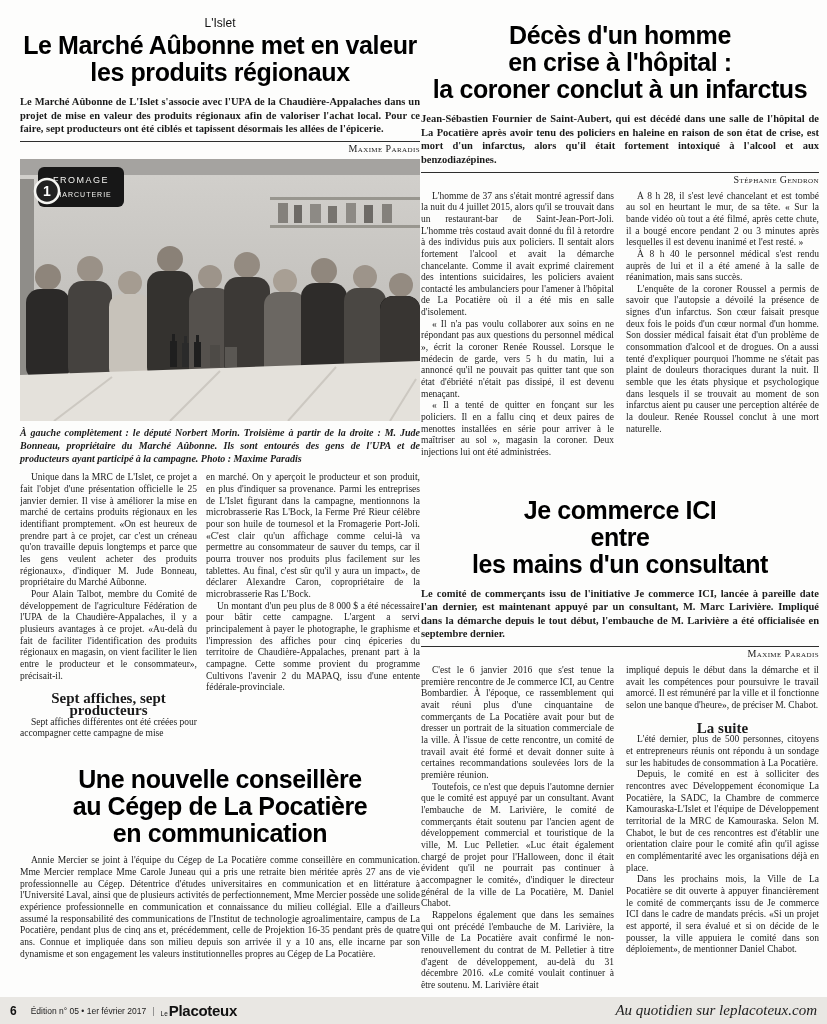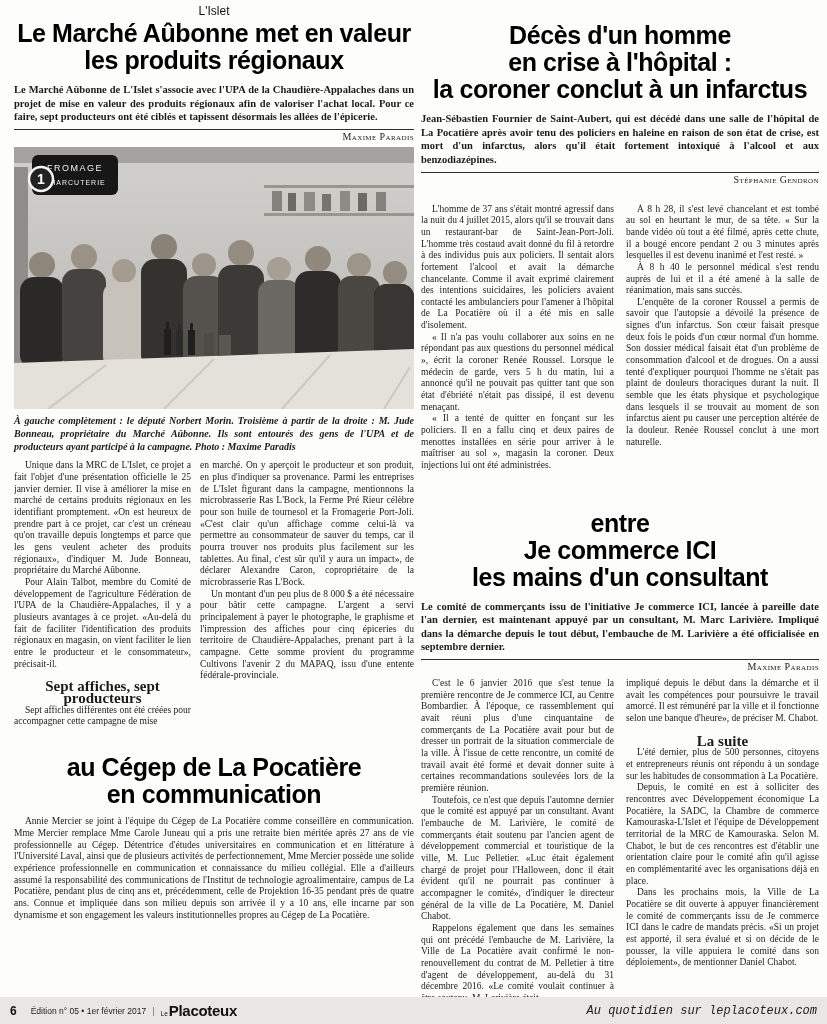--- a/index.html
+++ b/index.html
@@ -1,19 +1,19 @@
 <!DOCTYPE html>
 <html lang="fr"><head>
 <meta charset="utf-8">
 <style>
   html,body { margin:0; padding:0; background:#ffffff; }
   .page { position:relative; width:827px; height:1024px; background:#fdfdfc;
           font-family:"Liberation Serif","DejaVu Serif",serif; color:#1b1b1b; overflow:hidden; }
   .half { position:absolute; top:0; box-sizing:border-box; }
-  .left-half  { left:14px;  width:400px; padding-top:4px; }
+  .left-half  { left:20px;  width:400px; padding-top:16px; }
   .right-half { left:421px; width:398px; padding-top:20px; }
 
   .kicker { text-align:center; font-family:"Liberation Sans","DejaVu Sans",sans-serif;
             font-size:12px; color:#111; }
   .headline { margin:2px 0 0; text-align:center;
               font-family:"Liberation Sans","DejaVu Sans",sans-serif; font-weight:700;
               font-size:25px; line-height:1.08; letter-spacing:-0.4px; color:#000; }
   .headline .hl { display:block; }
   .lead { margin:9px 0 0; font-weight:700; font-size:10.5px; line-height:1.3; text-align:justify; }
   .rule { margin-top:5px; border-top:1px solid #2e2e2e; height:0; }
@@ -33,34 +33,34 @@
 
   .marche-cols { margin-top:7px; height:281px; overflow:hidden; }
   .marche-cols .c1 { width:177px; margin-right:9px; flex:none; }
   .marche-cols .c2 { width:214px; flex:none; }
 
   .h2 { margin-top:13px; }
   .cegep-body { margin-top:8px; height:126px; overflow:hidden; }
 
   .rcols .c { width:193px; flex:none; }
   .rcols .c + .c { margin-left:12px; }
-  .deces-cols { margin-top:19px; height:294px; overflow:hidden; }
+  .deces-cols { margin-top:6px; height:294px; overflow:hidden; }
   .commerce-head { margin-top:12px; }
   .commerce-cols { margin-top:6px; height:340px; overflow:hidden; }
 
   .footerbar { position:absolute; left:0; right:0; bottom:0; height:27px; background:#e9e7e3;
                display:flex; align-items:center; padding:0 10px; box-sizing:border-box;
                font-family:"Liberation Sans","DejaVu Sans",sans-serif; }
   .pageno { font-weight:700; font-size:12px; margin-right:14px; color:#111; }
   .ed { font-size:8.5px; color:#222; }
   .sep { margin:0 6px; color:#777; font-size:9px; }
   .brand-le { font-size:6.5px; color:#111; margin-right:1px; }
   .brand-name { font-weight:700; font-size:15px; letter-spacing:-0.3px; color:#111; }
-  .tagline { margin-left:auto; font-family:Liberation Mono, monospace;
-             font-style:italic; font-size:12px; color:#222; }
+  .tagline { margin-left:auto; font-family:Liberation Serif, serif;
+             font-style:italic; font-size:15px; color:#222; }
 </style>
 </head>
 <body>
 
 <div class="page">
 
   <div class="half left-half">
 
     <div class="kicker">L'Islet</div>
 
@@ -176,20 +176,21 @@
         <h3 class="subhead">Sept affiches, sept producteurs</h3>
         <p class="bp ind">Sept affiches différentes ont été créées pour accompagner cette campagne de mise</p>
       </div>
       <div class="c2">
         <p class="bp">en marché. On y aperçoit le producteur et son produit, en plus d'indiquer sa provenance. Parmi les entreprises de L'Islet figurant dans la campagne, mentionnons la microbrasserie Ras L'Bock, la Ferme Pré Rieur célèbre pour son huile de tournesol et la Fromagerie Port-Joli. «C'est clair qu'un affichage comme celui-là va permettre au consommateur de sauver du temps, car il pourra trouver nos produits plus facilement sur les tablettes. Au final, c'est sûr qu'il y aura un impact», de déclarer Alexandre Caron, copropriétaire de la microbrasserie Ras L'Bock.</p>
         <p class="bp ind">Un montant d'un peu plus de 8 000 $ a été nécessaire pour bâtir cette campagne. L'argent a servi principalement à payer le photographe, le graphisme et l'impression des affiches pour cinq épiceries du territoire de Chaudière-Appalaches, prenant part à la campagne. Cette somme provient du programme Cultivons l'avenir 2 du MAPAQ, issu d'une entente fédérale-provinciale.</p>
       </div>
     </div>
 
     <h2 class="headline h2">
+      <span class="hl">Une nouvelle conseillère</span>
       <span class="hl">au Cégep de La Pocatière</span>
       <span class="hl">en communication</span>
     </h2>
     <p class="bp ind cegep-body">Annie Mercier se joint à l'équipe du Cégep de La Pocatière comme conseillère en communication. Mme Mercier remplace Mme Carole Juneau qui a pris une retraite bien méritée après 27 ans de vie professionnelle au Cégep. Détentrice d'études universitaires en communication et en littérature à l'Université Laval, ainsi que de plusieurs activités de perfectionnement, Mme Mercier possède une solide expérience professionnelle en communication et connaissance du milieu collégial. Elle a d'ailleurs assumé la responsabilité des communications de l'Institut de technologie agroalimentaire, campus de La Pocatière, pendant plus de cinq ans et, précédemment, celle de Projektion 16-35 pendant près de quatre ans. Connue et impliquée dans son milieu depuis son arrivée il y a 10 ans, elle incarne par son dynamisme et son engagement les valeurs institutionnelles propres au Cégep de La Pocatière.</p>
   </div>
 
   <div class="half right-half">
 
     <h1 class="headline">
       <span class="hl">Décès d'un homme</span>
@@ -208,22 +209,22 @@
         <p class="bp ind">« Il a tenté de quitter en fonçant sur les policiers. Il en a fallu cinq et deux paires de menottes installées en série pour arriver à le maîtriser au sol », magasin la coroner. Deux injections lui ont été administrées.</p>
       </div>
       <div class="c">
         <p class="bp ind">À 8 h 28, il s'est levé chancelant et est tombé au sol en heurtant le mur, de sa tête. « Sur la bande vidéo où tout a été filmé, après cette chute, il a bougé encore pendant 2 ou 3 minutes après lesquelles il est devenu inanimé et l'est resté. »</p>
         <p class="bp ind">À 8 h 40 le personnel médical s'est rendu auprès de lui et il a été amené à la salle de réanimation, mais sans succès.</p>
         <p class="bp ind">L'enquête de la coroner Roussel a permis de savoir que l'autopsie a dévoilé la présence de signes d'un infarctus. Son cœur faisait presque deux fois le poids d'un cœur normal d'un homme. Son dossier médical faisait état d'un problème de consommation d'alcool et de drogues. On a aussi tenté d'expliquer pourquoi l'homme ne s'était pas plaint de douleurs thoraciques durant la nuit. Il semble que les états physique et psychologique dans lesquels il se trouvait au moment de son infarctus aient pu causer une perception altérée de la douleur. Renée Roussel conclut à une mort naturelle.</p>
       </div>
     </div>
 
     <h2 class="headline commerce-head">
+      <span class="hl">Je commerce ICI</span>
       <span class="hl">entre</span>
-      <span class="hl">Je commerce ICI</span>
       <span class="hl">les mains d'un consultant</span>
     </h2>
 
     <p class="lead">Le comité de commerçants issu de l'initiative Je commerce ICI, lancée à pareille date l'an dernier, est maintenant appuyé par un consultant, M. Marc Larivière. Impliqué dans la démarche depuis le tout début, l'embauche de M. Larivière a été officialisée en septembre dernier.</p>
     <div class="rule"></div>
     <div class="byline">Maxime Paradis</div>
 
     <div class="cols rcols commerce-cols">
       <div class="c">
         <p class="bp ind">C'est le 6 janvier 2016 que s'est tenue la première rencontre de Je commerce ICI, au Centre Bombardier. À l'époque, ce rassemblement qui avait réuni plus d'une cinquantaine de commerçants de La Pocatière avait pour but de dresser un portrait de la situation commerciale de la ville. À l'issue de cette rencontre, un comité de travail avait été formé et devait donner suite à certaines recommandations soulevées lors de la première réunion.</p>

